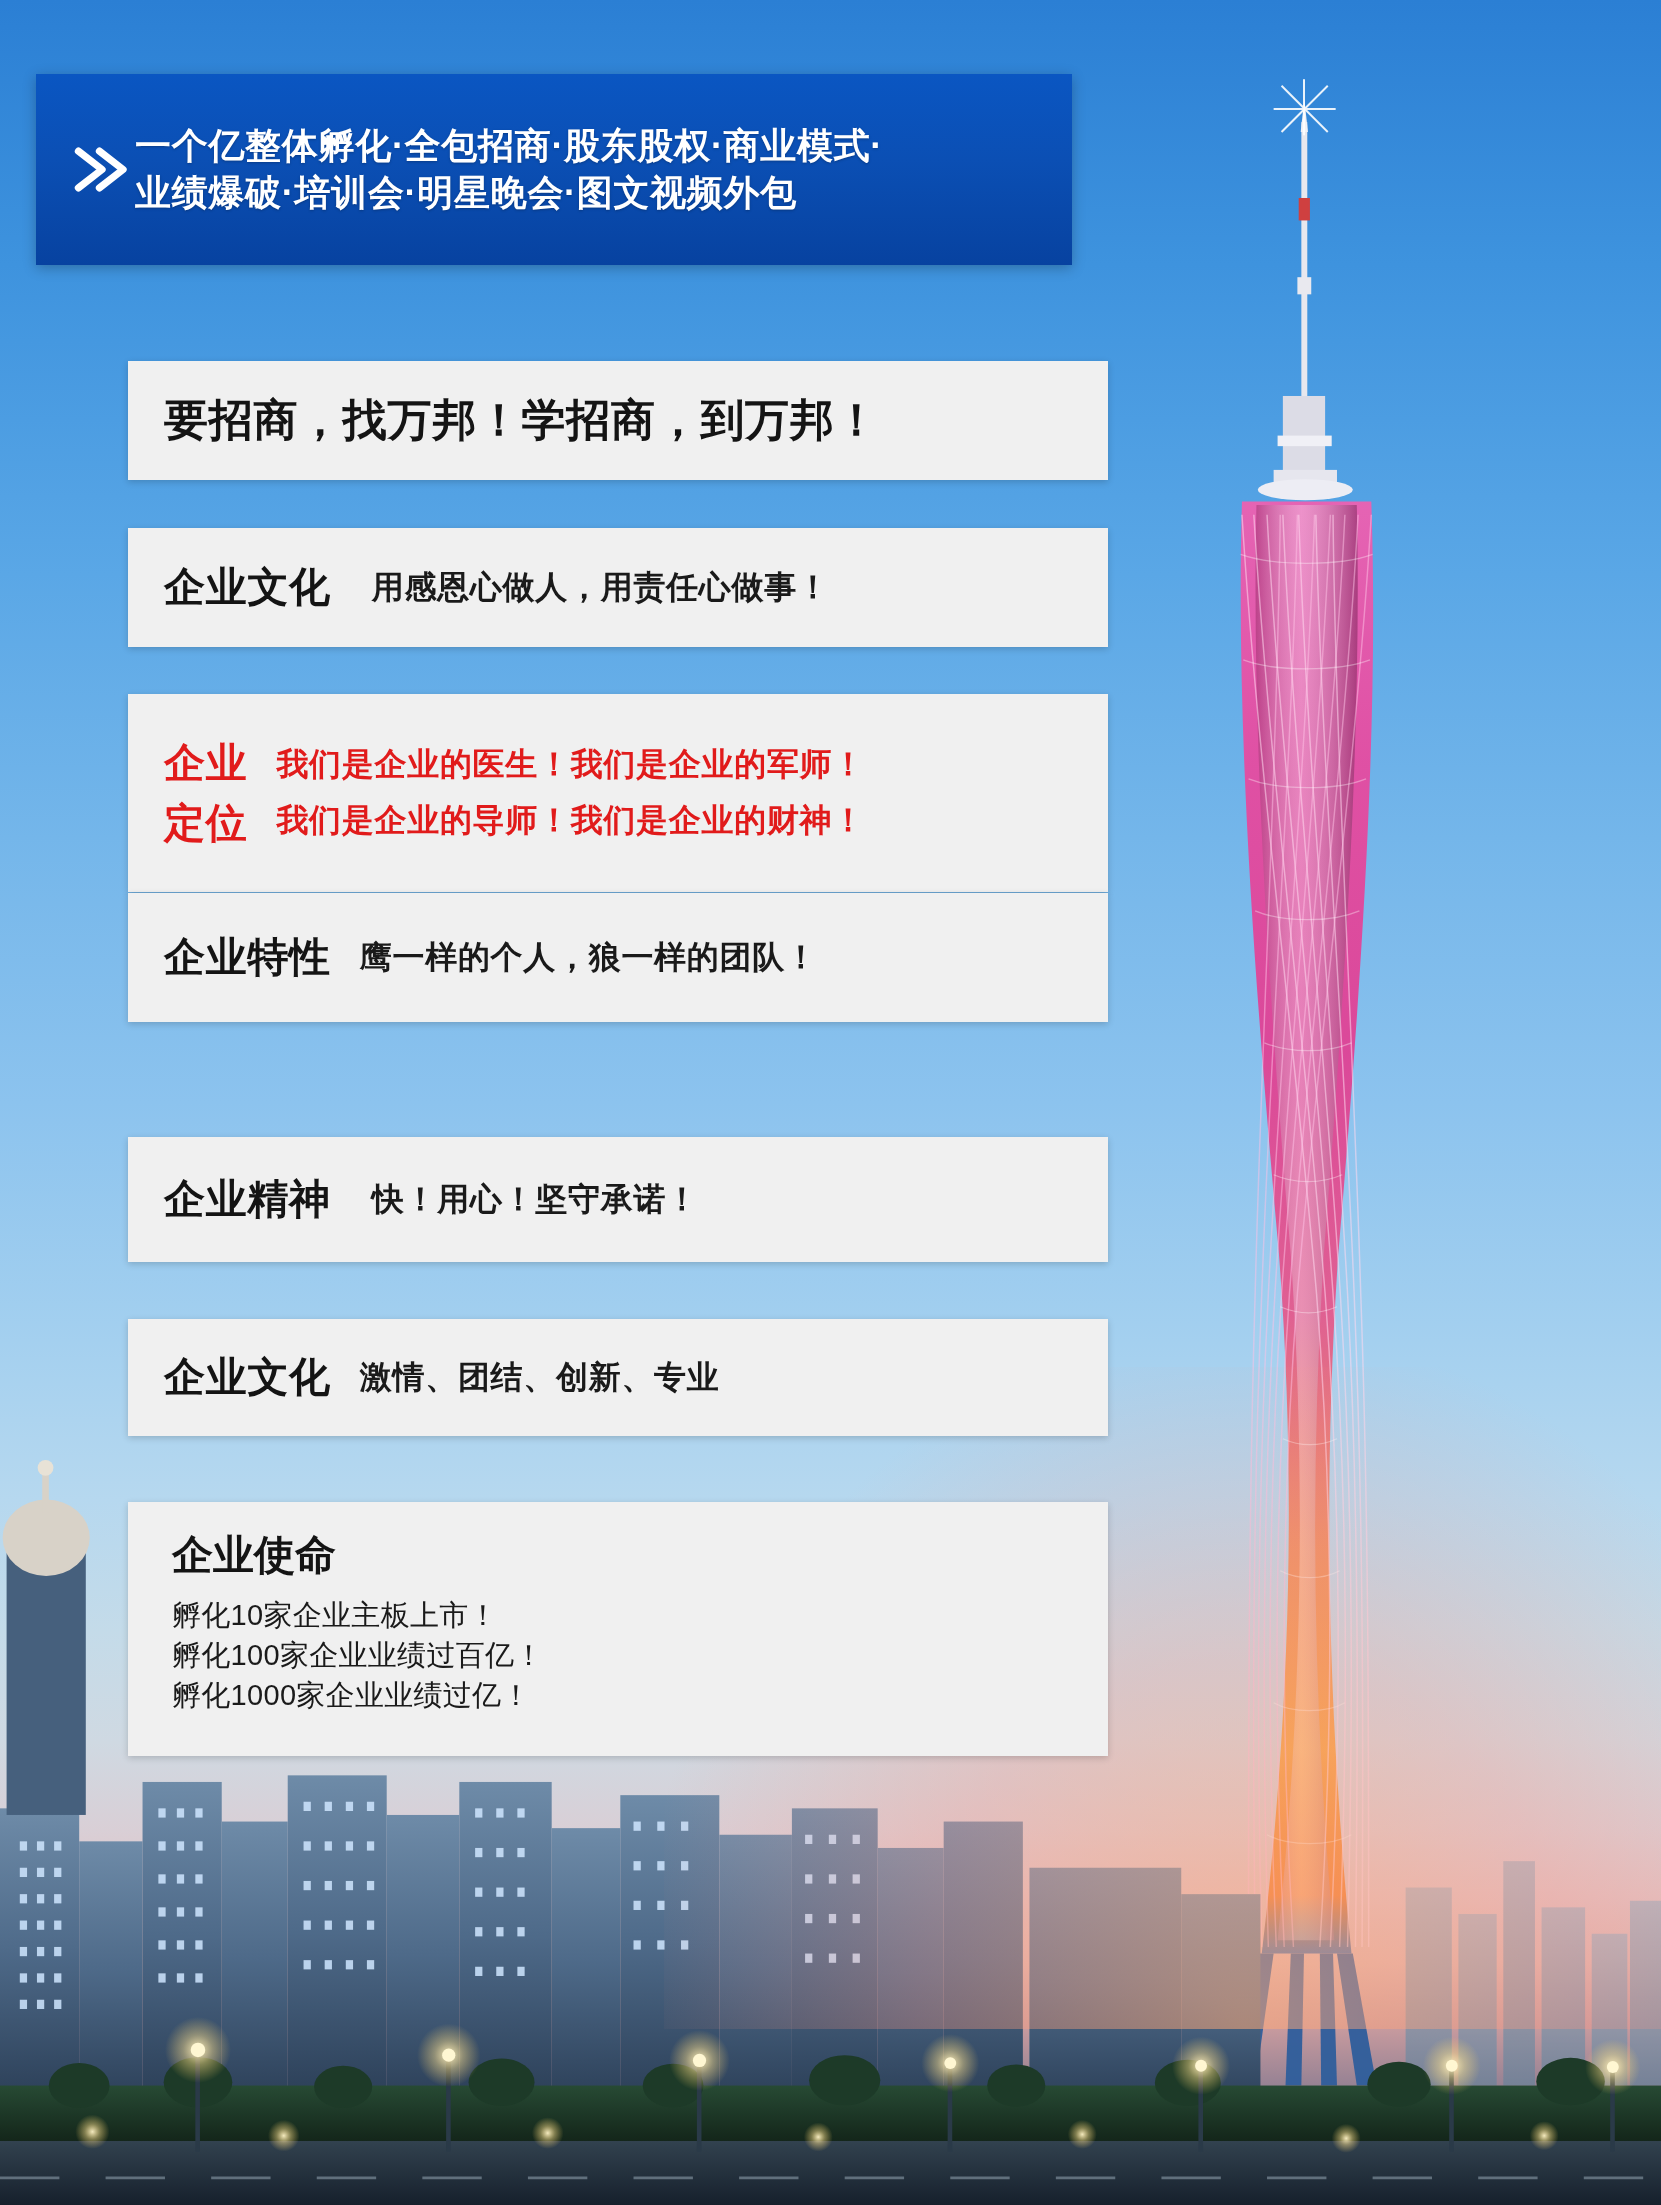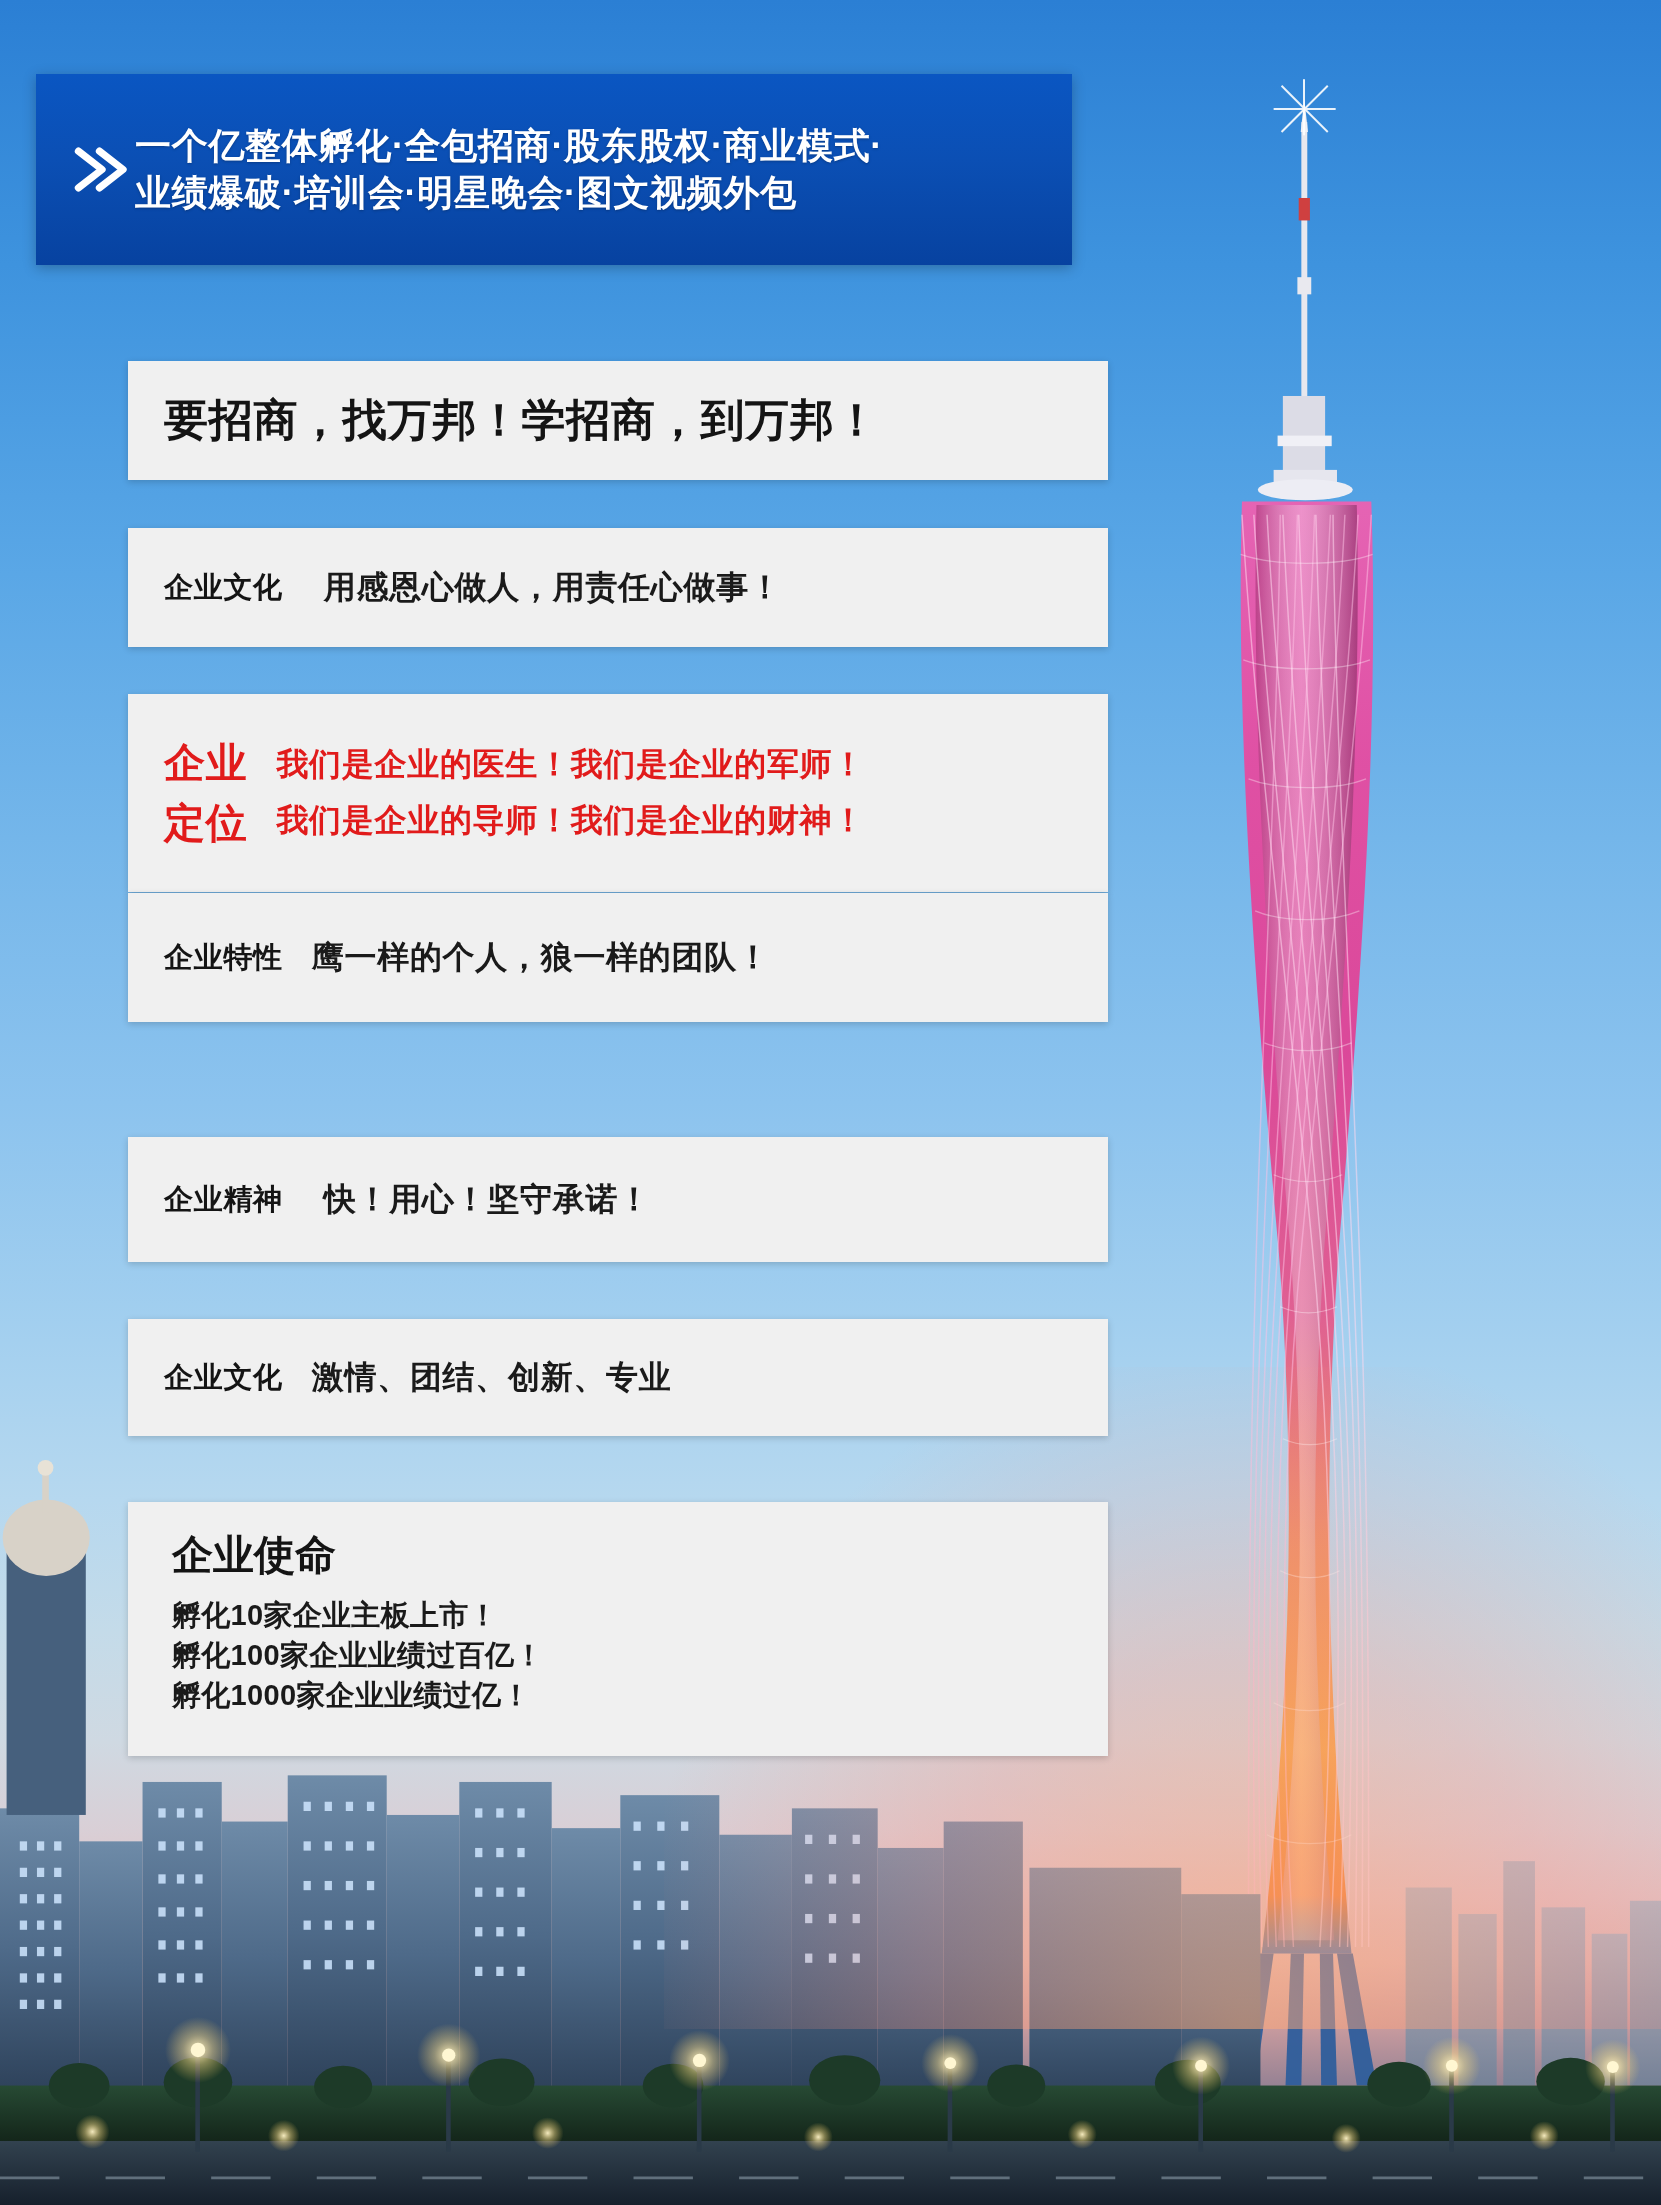--- a/index.html
+++ b/index.html
@@ -100,21 +100,21 @@
   }
   .card-inner {
     padding: 0 36px;
     width: 100%;
     box-sizing: border-box;
   }
 
   .row { display: flex; align-items: center; }
 
   .lbl {
-    font-size: 29px;
+    font-size: 41px;
     font-weight: bold;
     color: #141414;
     white-space: nowrap;
     letter-spacing: 0.7px;
   }
   .lbl.red { color: #e11b1b; line-height: 1.18; }
 
   .val {
     font-size: 32px;
     font-weight: bold;
@@ -165,21 +165,21 @@
   #card-mission { top: 1502px; height: 254px; align-items: flex-start; padding-left: 8px; }
   #card-mission .card-inner { padding-top: 26.4px; }
   .mission-title {
     font-size: 41px;
     font-weight: bold;
     color: #141414;
     margin-bottom: 12px;
   }
   .mission-line {
     font-size: 29px;
-    font-weight: bold;
+    font-weight: normal;
     color: #1a1a1a;
     line-height: 1.38;
     letter-spacing: 0.3px;
   }
 </style>
 </head>
 <body>
 
 <div id="poster">
 

